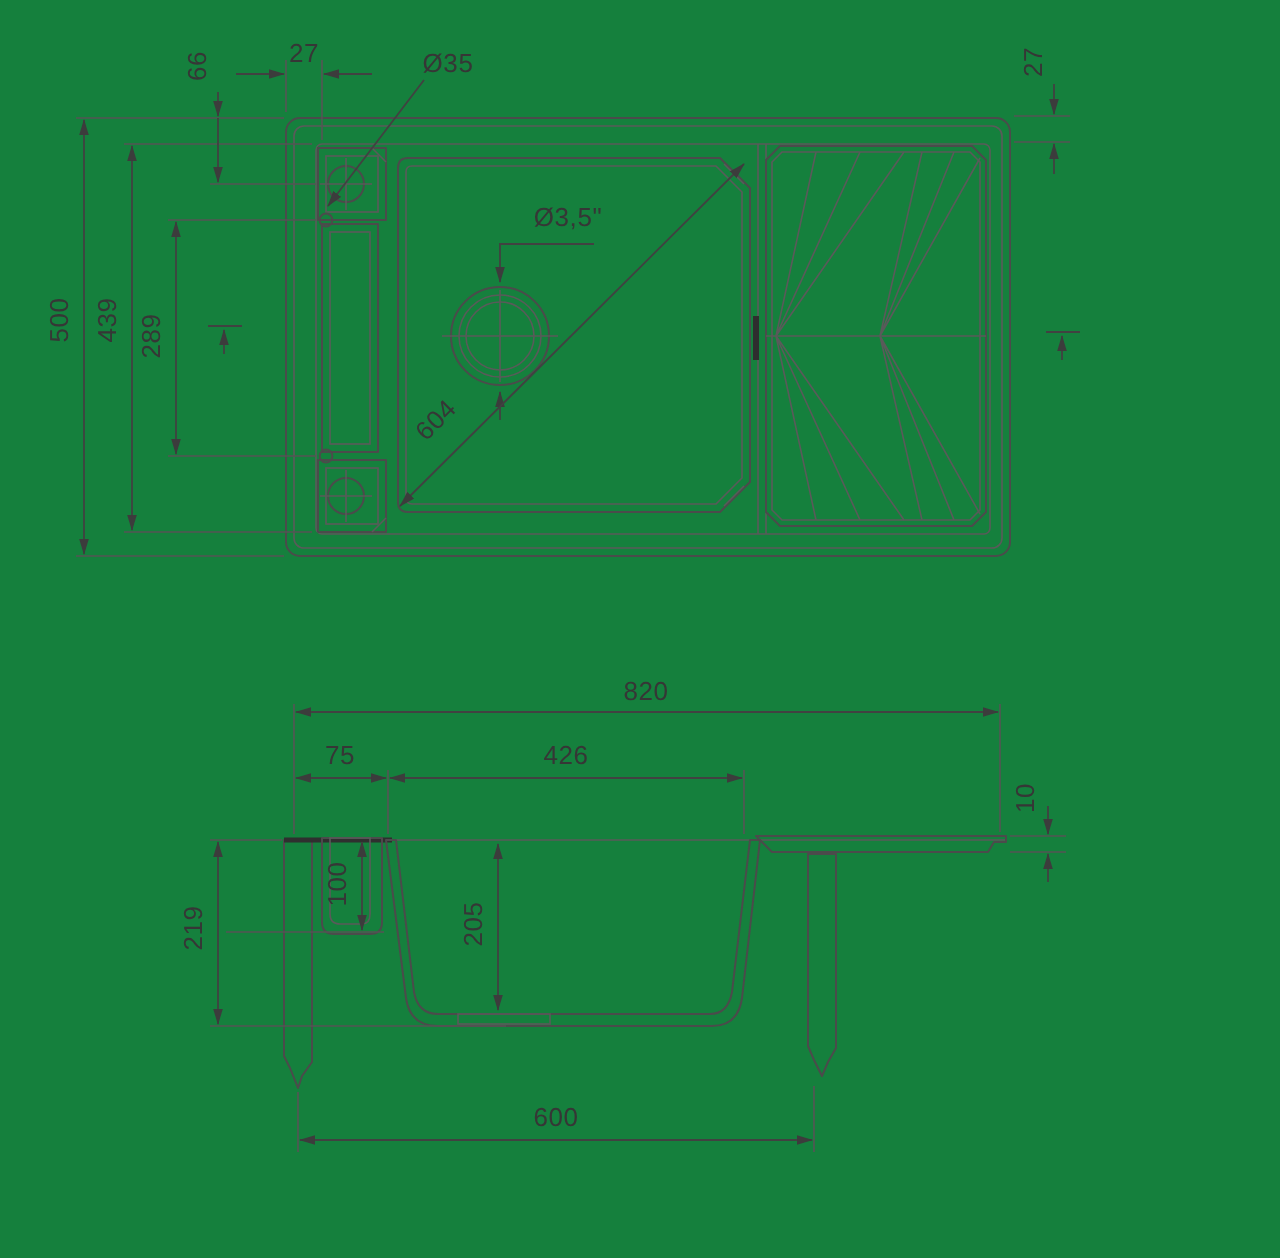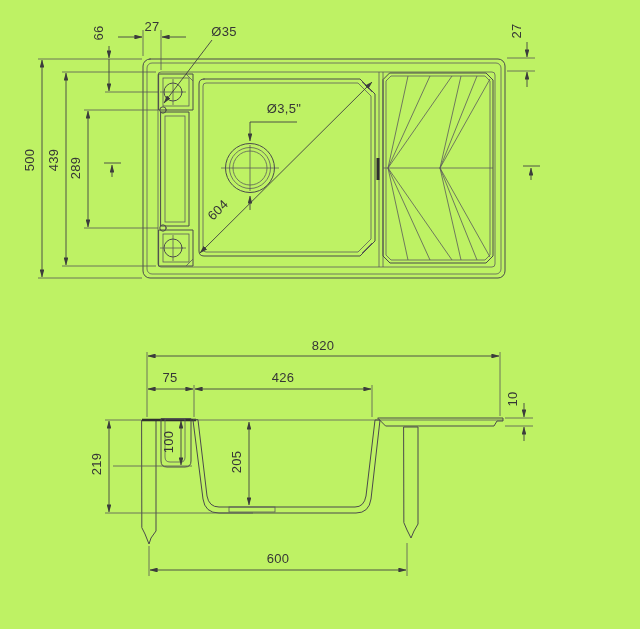--- a/index.html
+++ b/index.html
@@ -1,16 +1,16 @@
 <!DOCTYPE html>
 <html><head>
 <meta charset="utf-8">
 <style>
   html,body{margin:0;padding:0;background:#ffffff;}
-  .page{position:relative;width:640px;height:629px;background:#bef264;overflow:hidden;
+  .page{position:relative;width:640px;height:629px;background:#15803d;overflow:hidden;
         font-family:"Liberation Sans", sans-serif;}
   svg{position:absolute;left:0;top:0;}
   .ln{stroke:#4b4b4b;stroke-width:1;fill:none;stroke-linejoin:round;stroke-linecap:round;}
   .lt{stroke:#5a5a5a;stroke-width:0.8;fill:none;}
   .thick{stroke:#2f2f2f;stroke-width:2.6;fill:none;stroke-linecap:butt;}
   .dim{stroke:#414141;stroke-width:0.9;fill:none;}
   .ext{stroke:#555;stroke-width:0.8;fill:none;}
   text.d{font-family:"Liberation Sans",sans-serif;font-size:13px;fill:#363636;letter-spacing:0.3px;}
 </style>
 </head>

